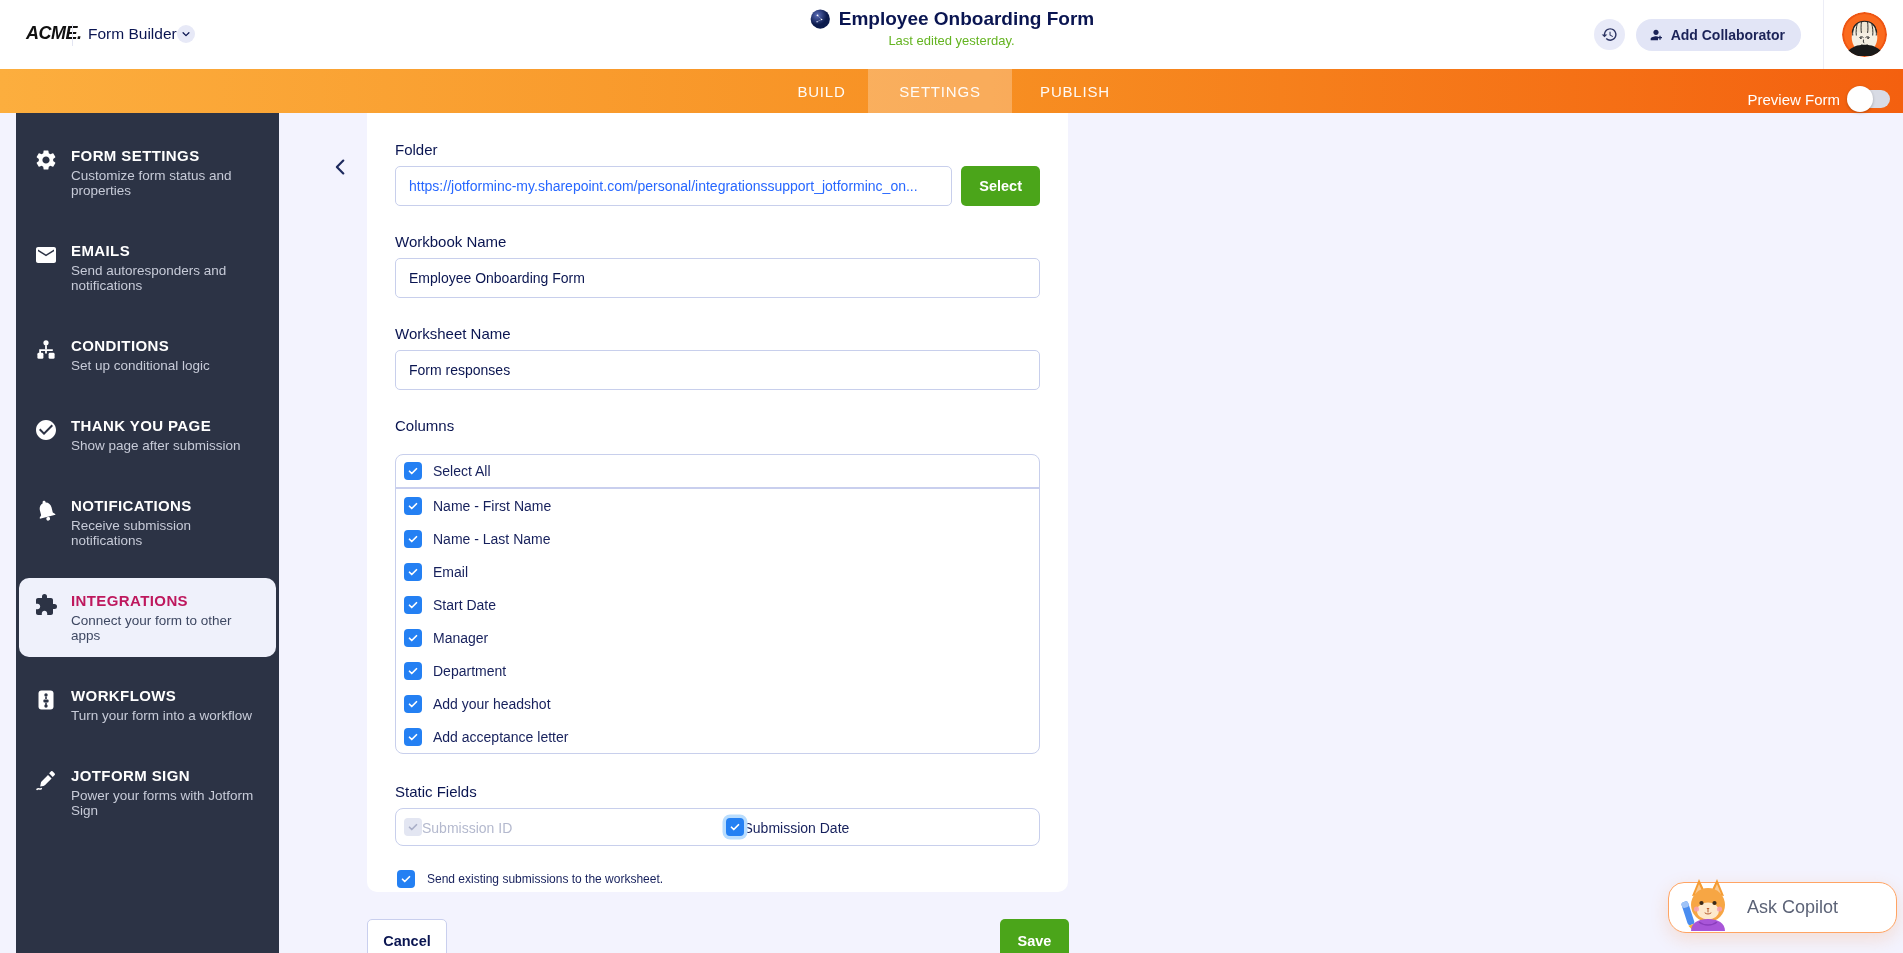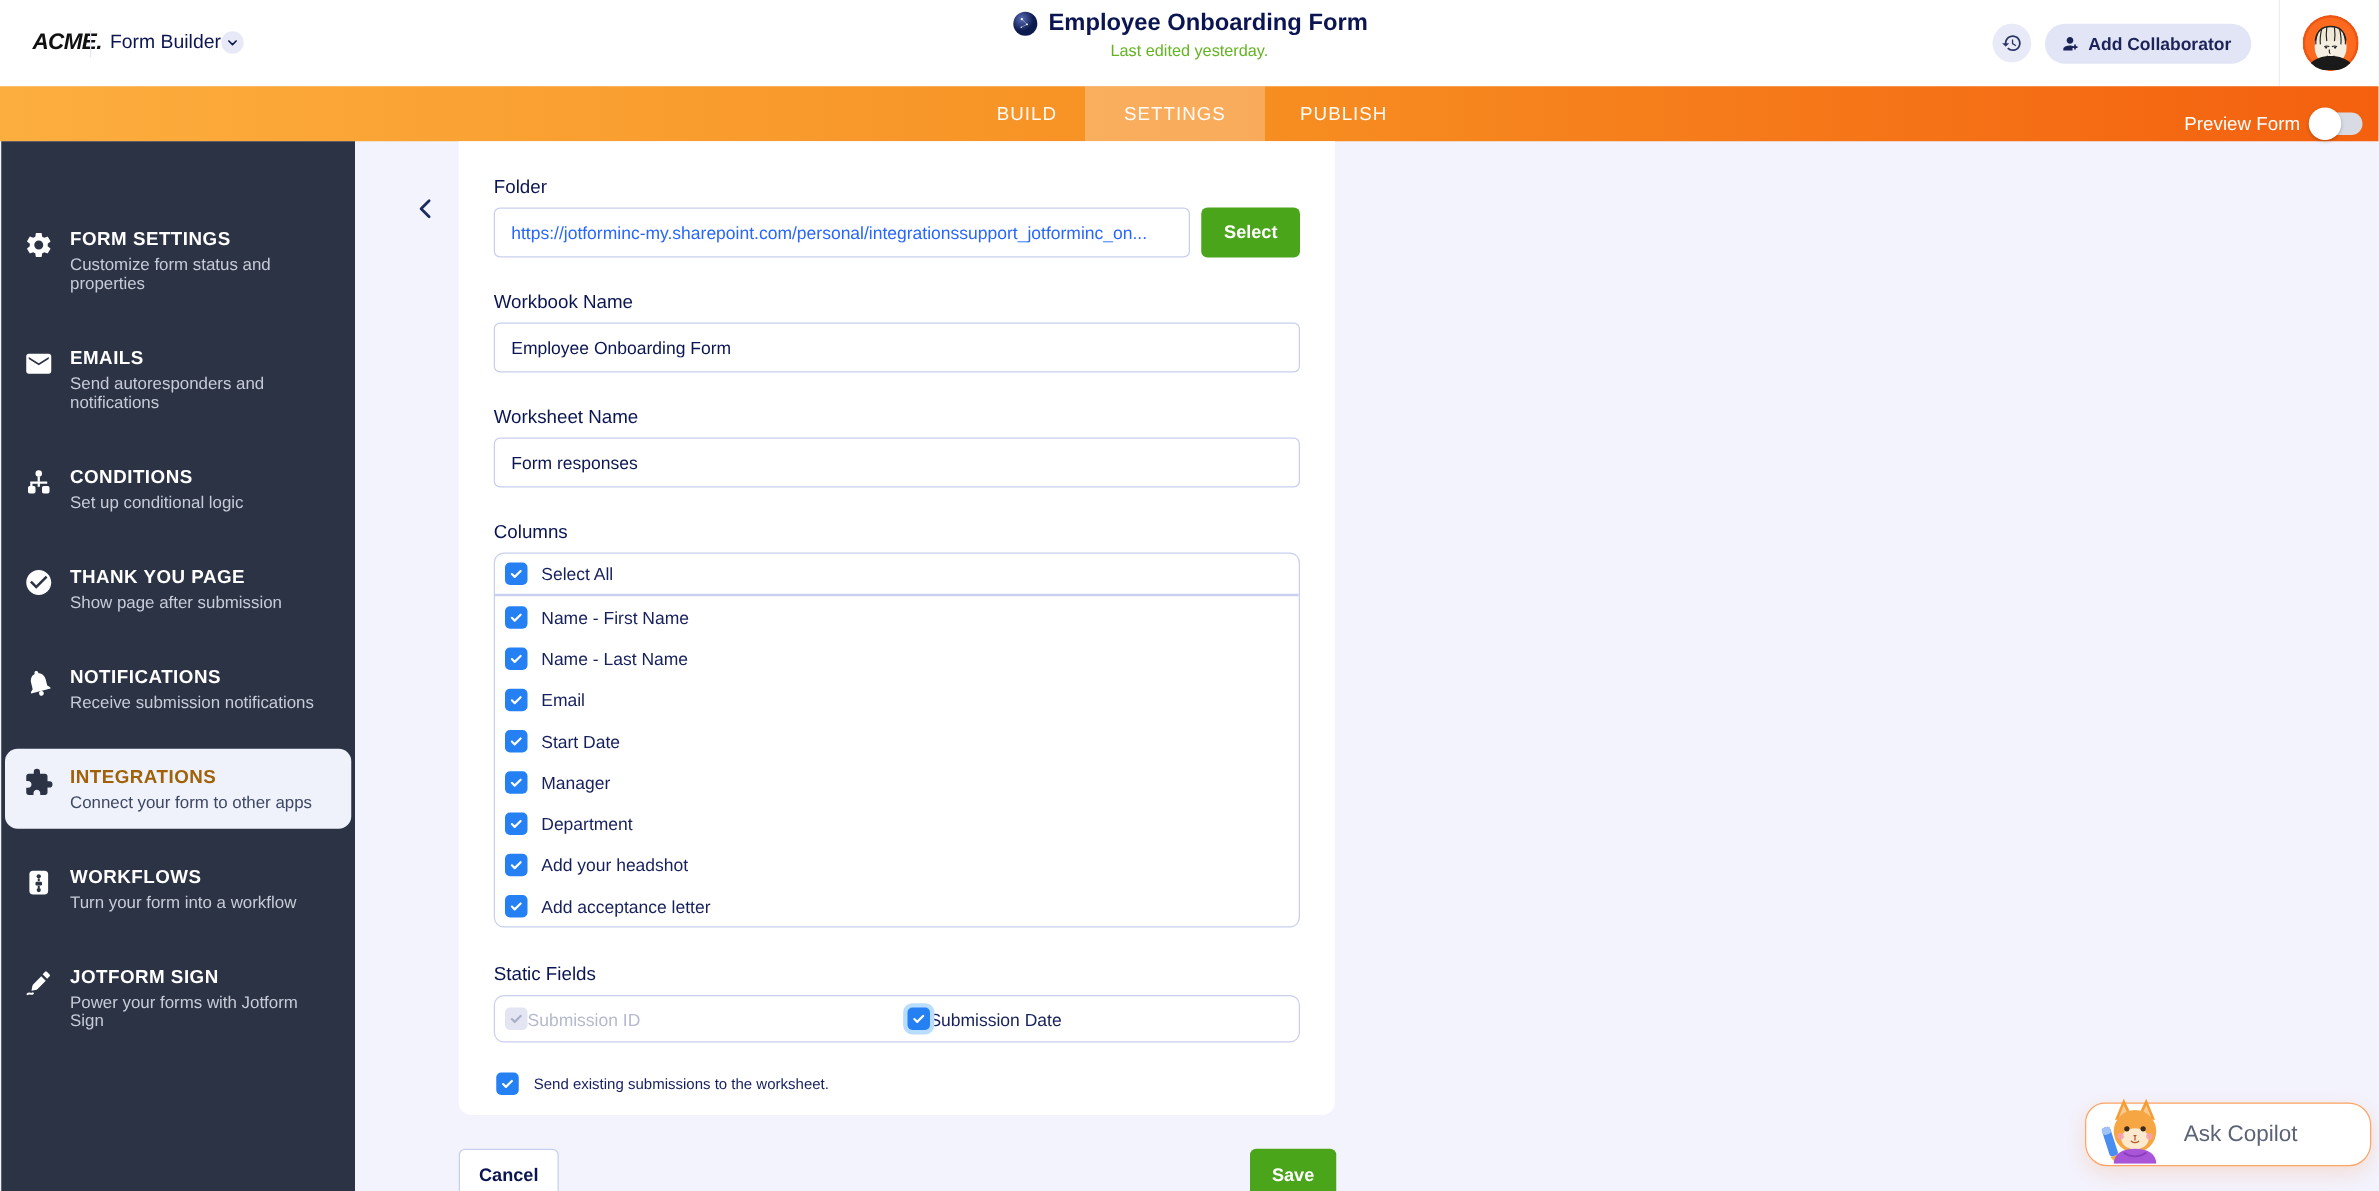--- a/index.html
+++ b/index.html
@@ -38,47 +38,47 @@
        letter-spacing:0.8px;color:rgba(255,255,255,0.96);cursor:pointer;}
   .tab.t0{width:93px}.tab.t1{width:144px}.tab.t2{width:126px}
   .tab.active{background:rgba(255,255,255,0.26);}
   .preview{position:absolute;right:13px;top:0;height:60px;display:flex;align-items:center;gap:10px;}
   .preview .plbl{font-size:15px;color:#fff;}
   .toggle{position:relative;width:40px;height:18px;border-radius:9px;background:#d8dbe4;cursor:pointer;flex:none;}
   .knob{position:absolute;left:-3px;top:-4px;width:26px;height:26px;border-radius:50%;background:#fff;
         box-shadow:0 1px 3px rgba(0,0,0,0.25);}
 
   
-  .sidebar{position:absolute;left:1px;top:113px;width:283px;height:840px;background:var(--side-bg);padding-top:56px;}
+  .sidebar{position:absolute;left:16px;top:113px;width:263px;height:840px;background:var(--side-bg);padding-top:20px;}
   .side-item{position:relative;margin:0 3px 16px 3px;padding:14px 14px 14px 52px;border-radius:10px;cursor:pointer;}
   .side-item .icon{position:absolute;left:15px;top:15px;width:24px;height:24px;color:#fff;}
   .side-item .t{font-size:15px;font-weight:700;letter-spacing:0.4px;color:#fff;}
   .side-item .s{font-size:13.5px;color:#c7cbd8;margin-top:4px;}
   .side-item svg .inner{fill:var(--side-bg);}
   .side-item.active{background:#eff1fb;}
   .side-item.active .icon{color:#2c3345;}
-  .side-item.active .t{color:#a16207;}
+  .side-item.active .t{color:#be185d;}
   .side-item.active .s{color:#3e4862;}
 
   .collapse{position:absolute;left:328px;top:152px;width:26px;height:30px;background:none;border:none;
             cursor:pointer;color:#1d2a5e;display:flex;align-items:center;justify-content:center;}
 
   
   .panel{position:absolute;left:367px;top:113px;width:701px;height:779px;background:#fff;
          border-radius:0 0 10px 10px;padding:28px;}
   .flabel{font-size:15px;font-weight:400;color:var(--navy);}
   .mt{margin-top:27px;}
   .input{width:100%;height:40px;margin-top:8px;border:1px solid var(--border);border-radius:5px;
          padding:0 13px;font-size:14px;color:var(--navy);background:#fff;outline:none;}
   .folder-row{display:flex;gap:9px;margin-top:8px;}
   .folder-row .input{margin-top:0;flex:1;color:var(--blue);}
   .btn-green{height:40px;padding:0 18px;background:var(--green);border:none;border-radius:5px;
              color:#fff;font-size:14.5px;font-weight:600;cursor:pointer;flex:none;}
 
-  .col-box{margin-top:8px;border:1px solid var(--border);border-radius:8px;overflow:hidden;}
+  .col-box{margin-top:20px;border:1px solid var(--border);border-radius:8px;overflow:hidden;}
   .cb-row{display:flex;align-items:center;gap:11px;padding:0 8px;cursor:pointer;}
   .cb-row .cl{font-size:14px;color:#16205c;}
   .row-selall{height:34px;border-bottom:2px solid #c9cfee;}
   .row-item{height:33px;}
   .cb{position:relative;width:18px;height:18px;border-radius:4px;background:var(--cb-blue);flex:none;cursor:pointer;
       display:flex;align-items:center;justify-content:center;color:#fff;}
   .cb.disabled{background:#e3e6f2;color:#a9afc8;cursor:default;}
   .cb.halo{box-shadow:0 0 0 3.5px #b9ddfe;}
 
   .static-box{margin-top:8px;height:38px;border:1px solid var(--border);border-radius:8px;display:flex;align-items:center;}

